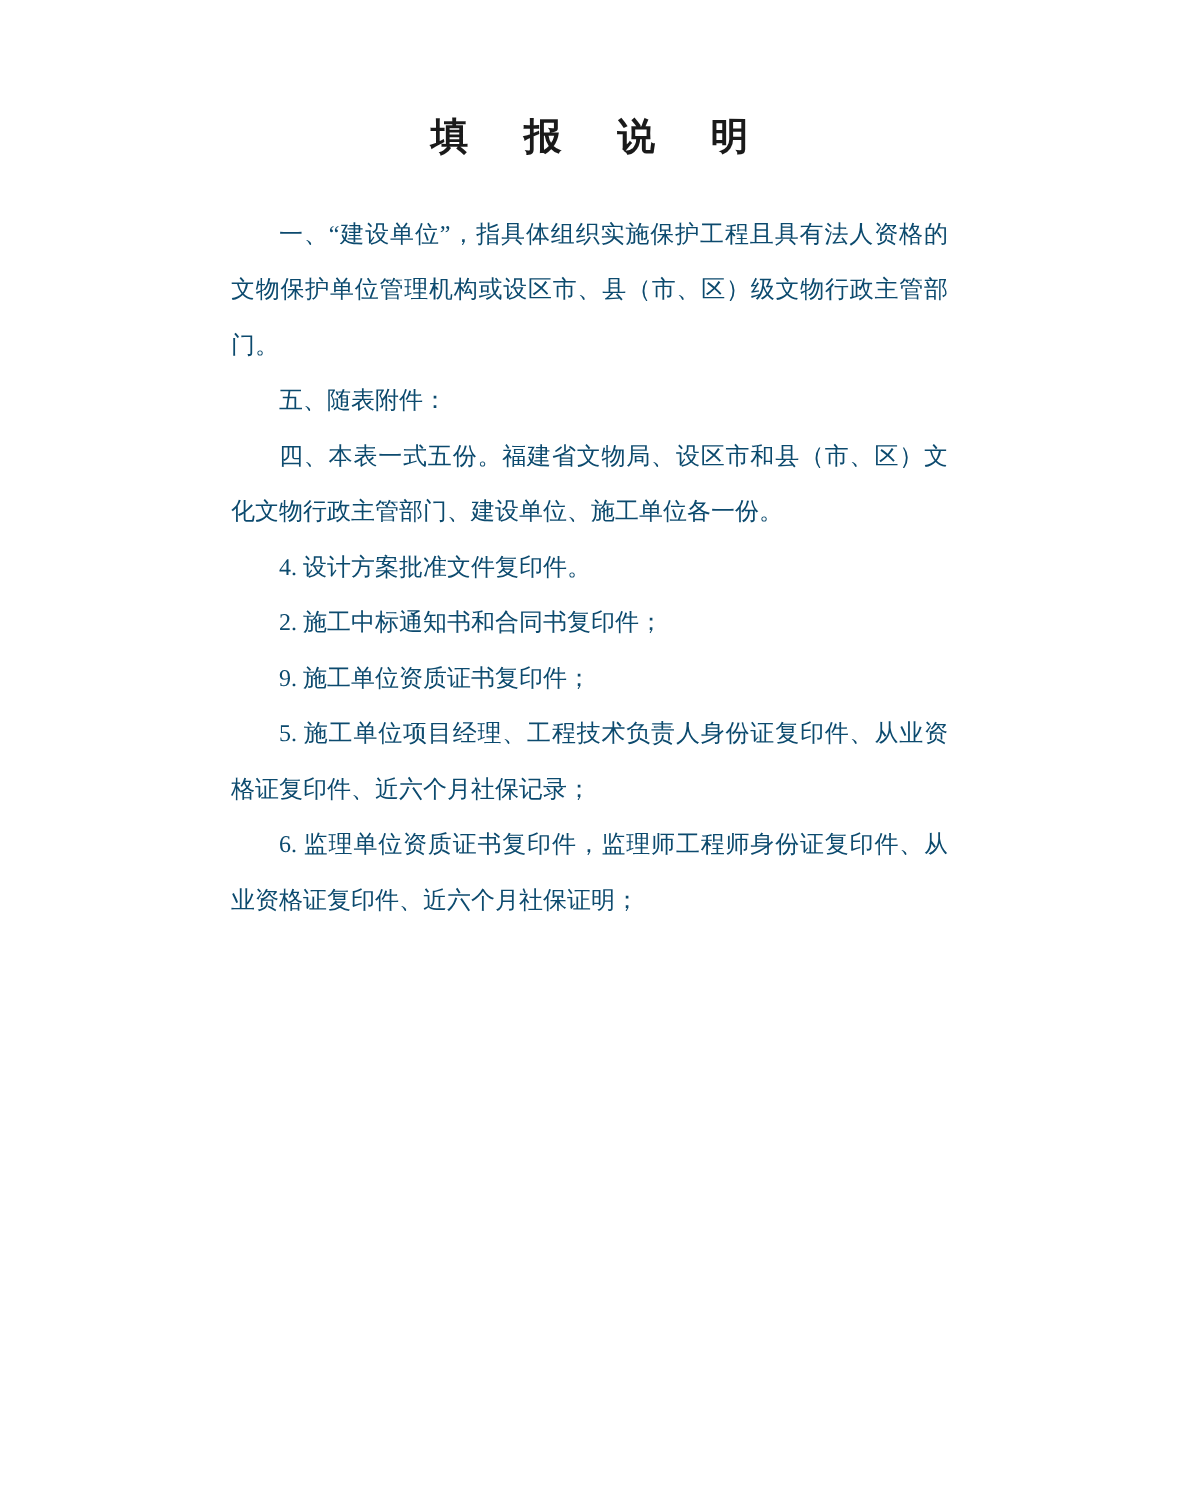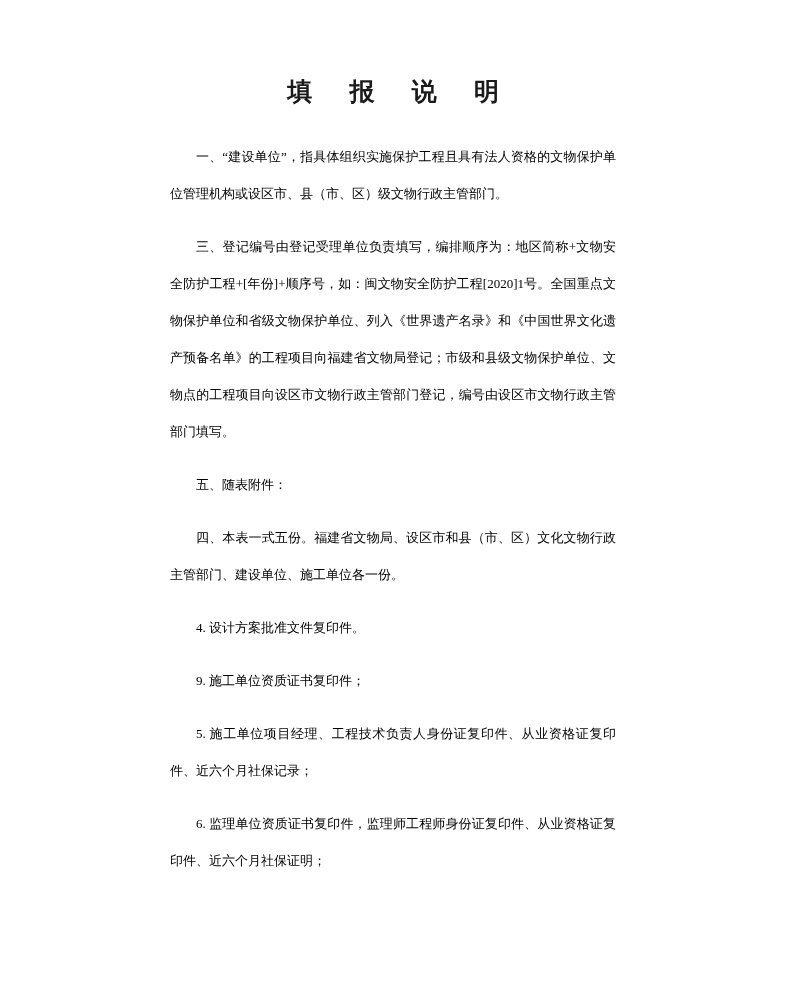--- a/index.html
+++ b/index.html
@@ -24,38 +24,38 @@
     text-align: center;
     font-size: 25px;
     font-weight: bold;
     line-height: 40px;
     letter-spacing: 0.62em;
     padding-left: 0.62em; 
     color: #1a1a1a;
     white-space: nowrap;
   }
   .para {
-    margin: 16px;
-    font-size: 13px;
+    margin: 0;
+    font-size: 16px;
     line-height: 37px;
     text-align: justify;
     text-justify: inter-ideograph;
     text-indent: 2em;
     word-break: normal;
     overflow-wrap: break-word;
-    color: #000000;
+    color: #0c4a6e;
   }
 </style>
 </head>
 <body>
 
 <div class="page">
   <h1 class="doc-title">填 报 说 明</h1>
 
   <p class="para">一、“建设单位”，指具体组织实施保护工程且具有法人资格的文物保护单位管理机构或设区市、县（市、区）级文物行政主管部门。</p>
-  <p class="para">三、登记编号由登记受理单位负责填写，编排顺序为：地区简称+文物安全防护工程+[年份]+顺序号，如：闽文物安全防护工程[2020]1号。全国重点文物保护单位和省级文物保护单位、列入《世界遗产名录》和《中国世界文化遗产预备名单》的工程项目向福建省文物局登记；市级和县级文物保护单位、文物点的工程项目向设区市文物行政主管部门登记，编号由设区市文物行政主管部门填写。</p>
   <p class="para">五、随表附件：</p>
   <p class="para">四、本表一式五份。福建省文物局、设区市和县（市、区）文化文物行政主管部门、建设单位、施工单位各一份。</p>
   <p class="para">4. 设计方案批准文件复印件。</p>
+  <p class="para">2. 施工中标通知书和合同书复印件；</p>
   <p class="para">9. 施工单位资质证书复印件；</p>
   <p class="para">5. 施工单位项目经理、工程技术负责人身份证复印件、从业资格证复印件、近六个月社保记录；</p>
   <p class="para">6. 监理单位资质证书复印件，监理师工程师身份证复印件、从业资格证复印件、近六个月社保证明；</p>
 </div>
 
 </body></html>

